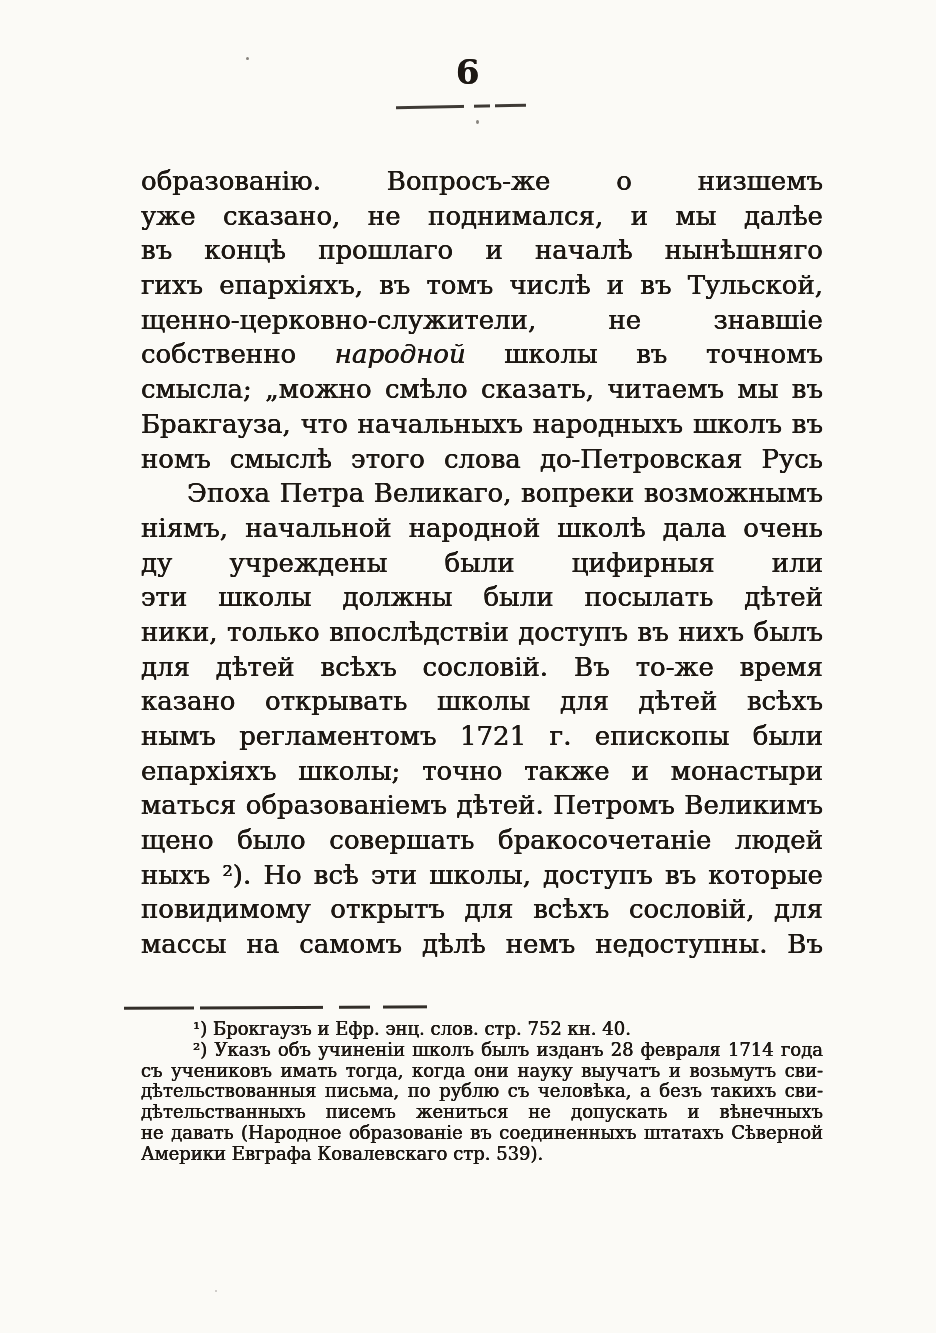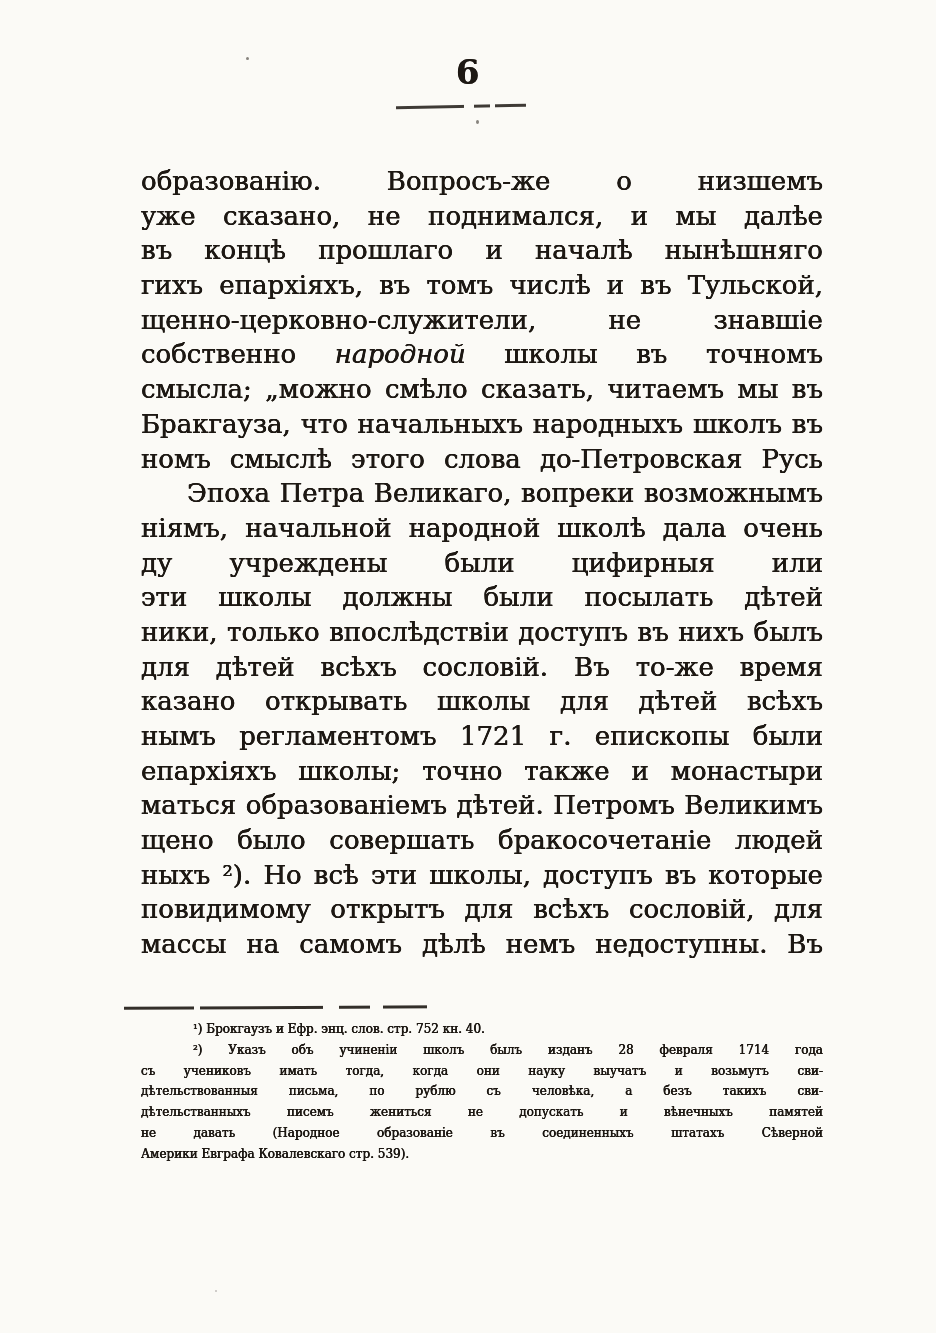--- a/index.html
+++ b/index.html
@@ -73,21 +73,21 @@
       currentColor 82% 96%,
       transparent 96% 100%);
     transform:rotate(-0.3deg);
     opacity:.9;
   }
   
   .footnotes{
     position:absolute;
     left:141px;top:1019px;
     width:682px;
-    font-size:12px;
+    font-size:18px;
     line-height:20.8px;
     text-shadow:0.22px 0 0 currentColor,-0.22px 0 0 currentColor;
   }
   .fline{
     height:20.8px;
     overflow:hidden;
     text-align:justify;
     text-align-last:justify;
     -moz-text-align-last:justify;
   }

